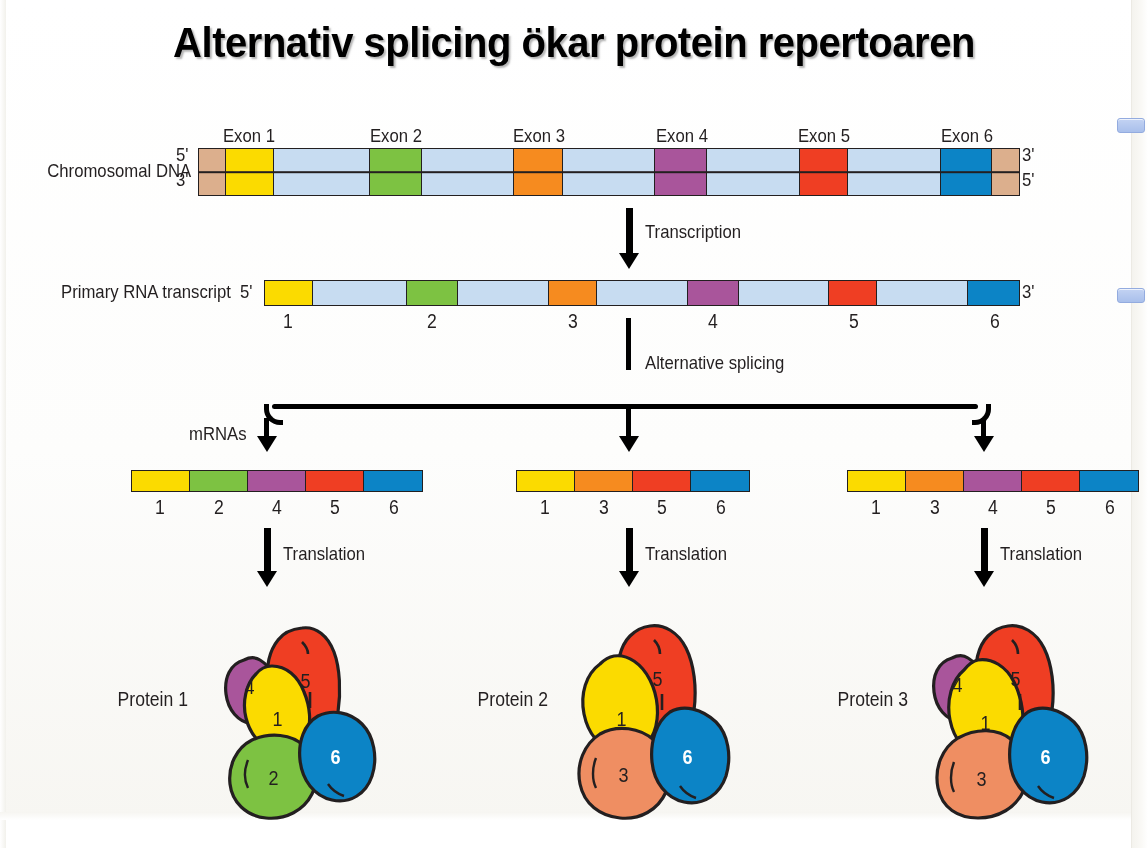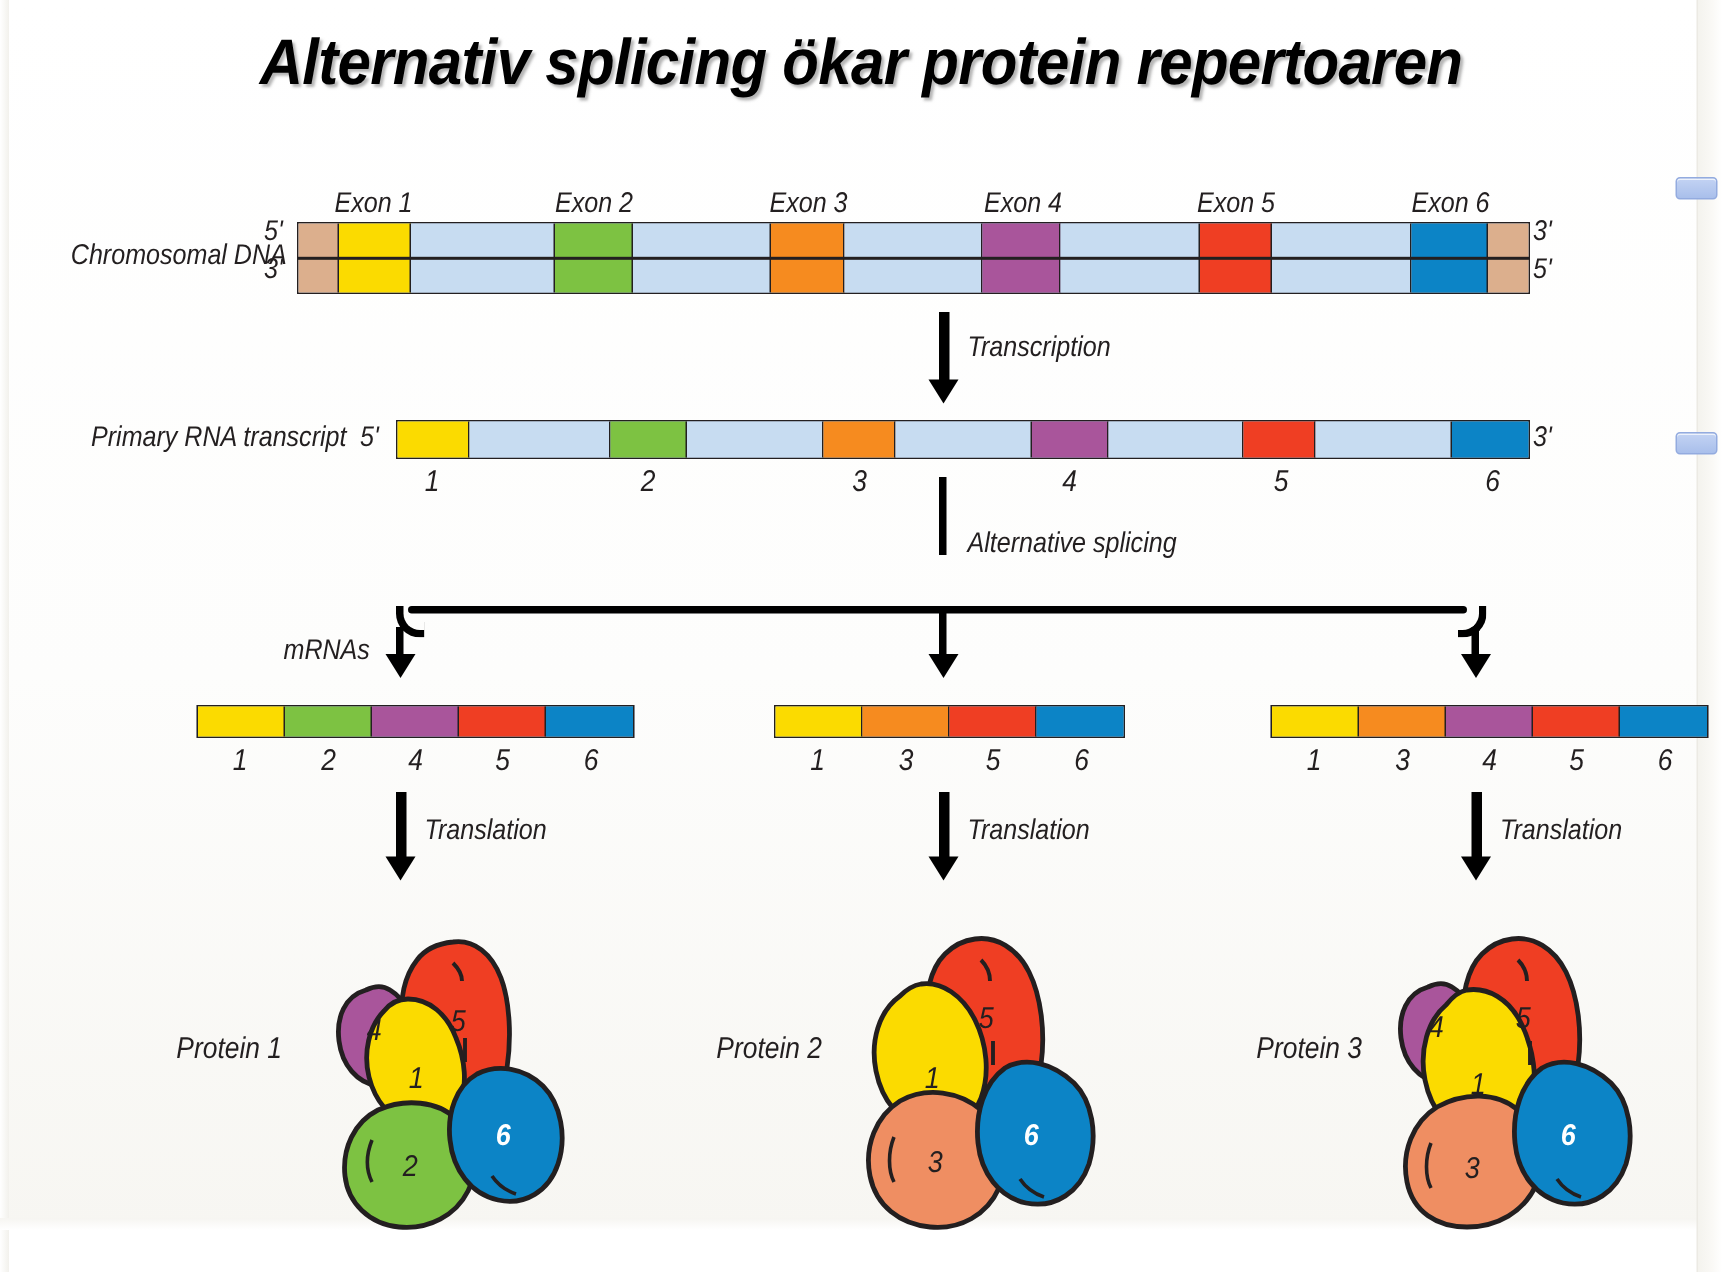--- a/index.html
+++ b/index.html
@@ -15,21 +15,20 @@
     position: relative;
   }
 
   
   #slide {
     position: absolute;
     left: 0; top: 0;
     width: 1148px;
     height: 820px;
     background: linear-gradient(180deg,#ffffff 0%,#fdfdfc 55%,#f7f6f2 100%);
-    font-style: italic;
   }
   #slide-edge-left {
     position: absolute;
     left: 0; top: 0;
     width: 6px; height: 848px;
     background: linear-gradient(90deg,#ffffff,#f2f1ec);
   }
   #slide-edge-bottom {
     position: absolute;
     left: 0; bottom: 0;

